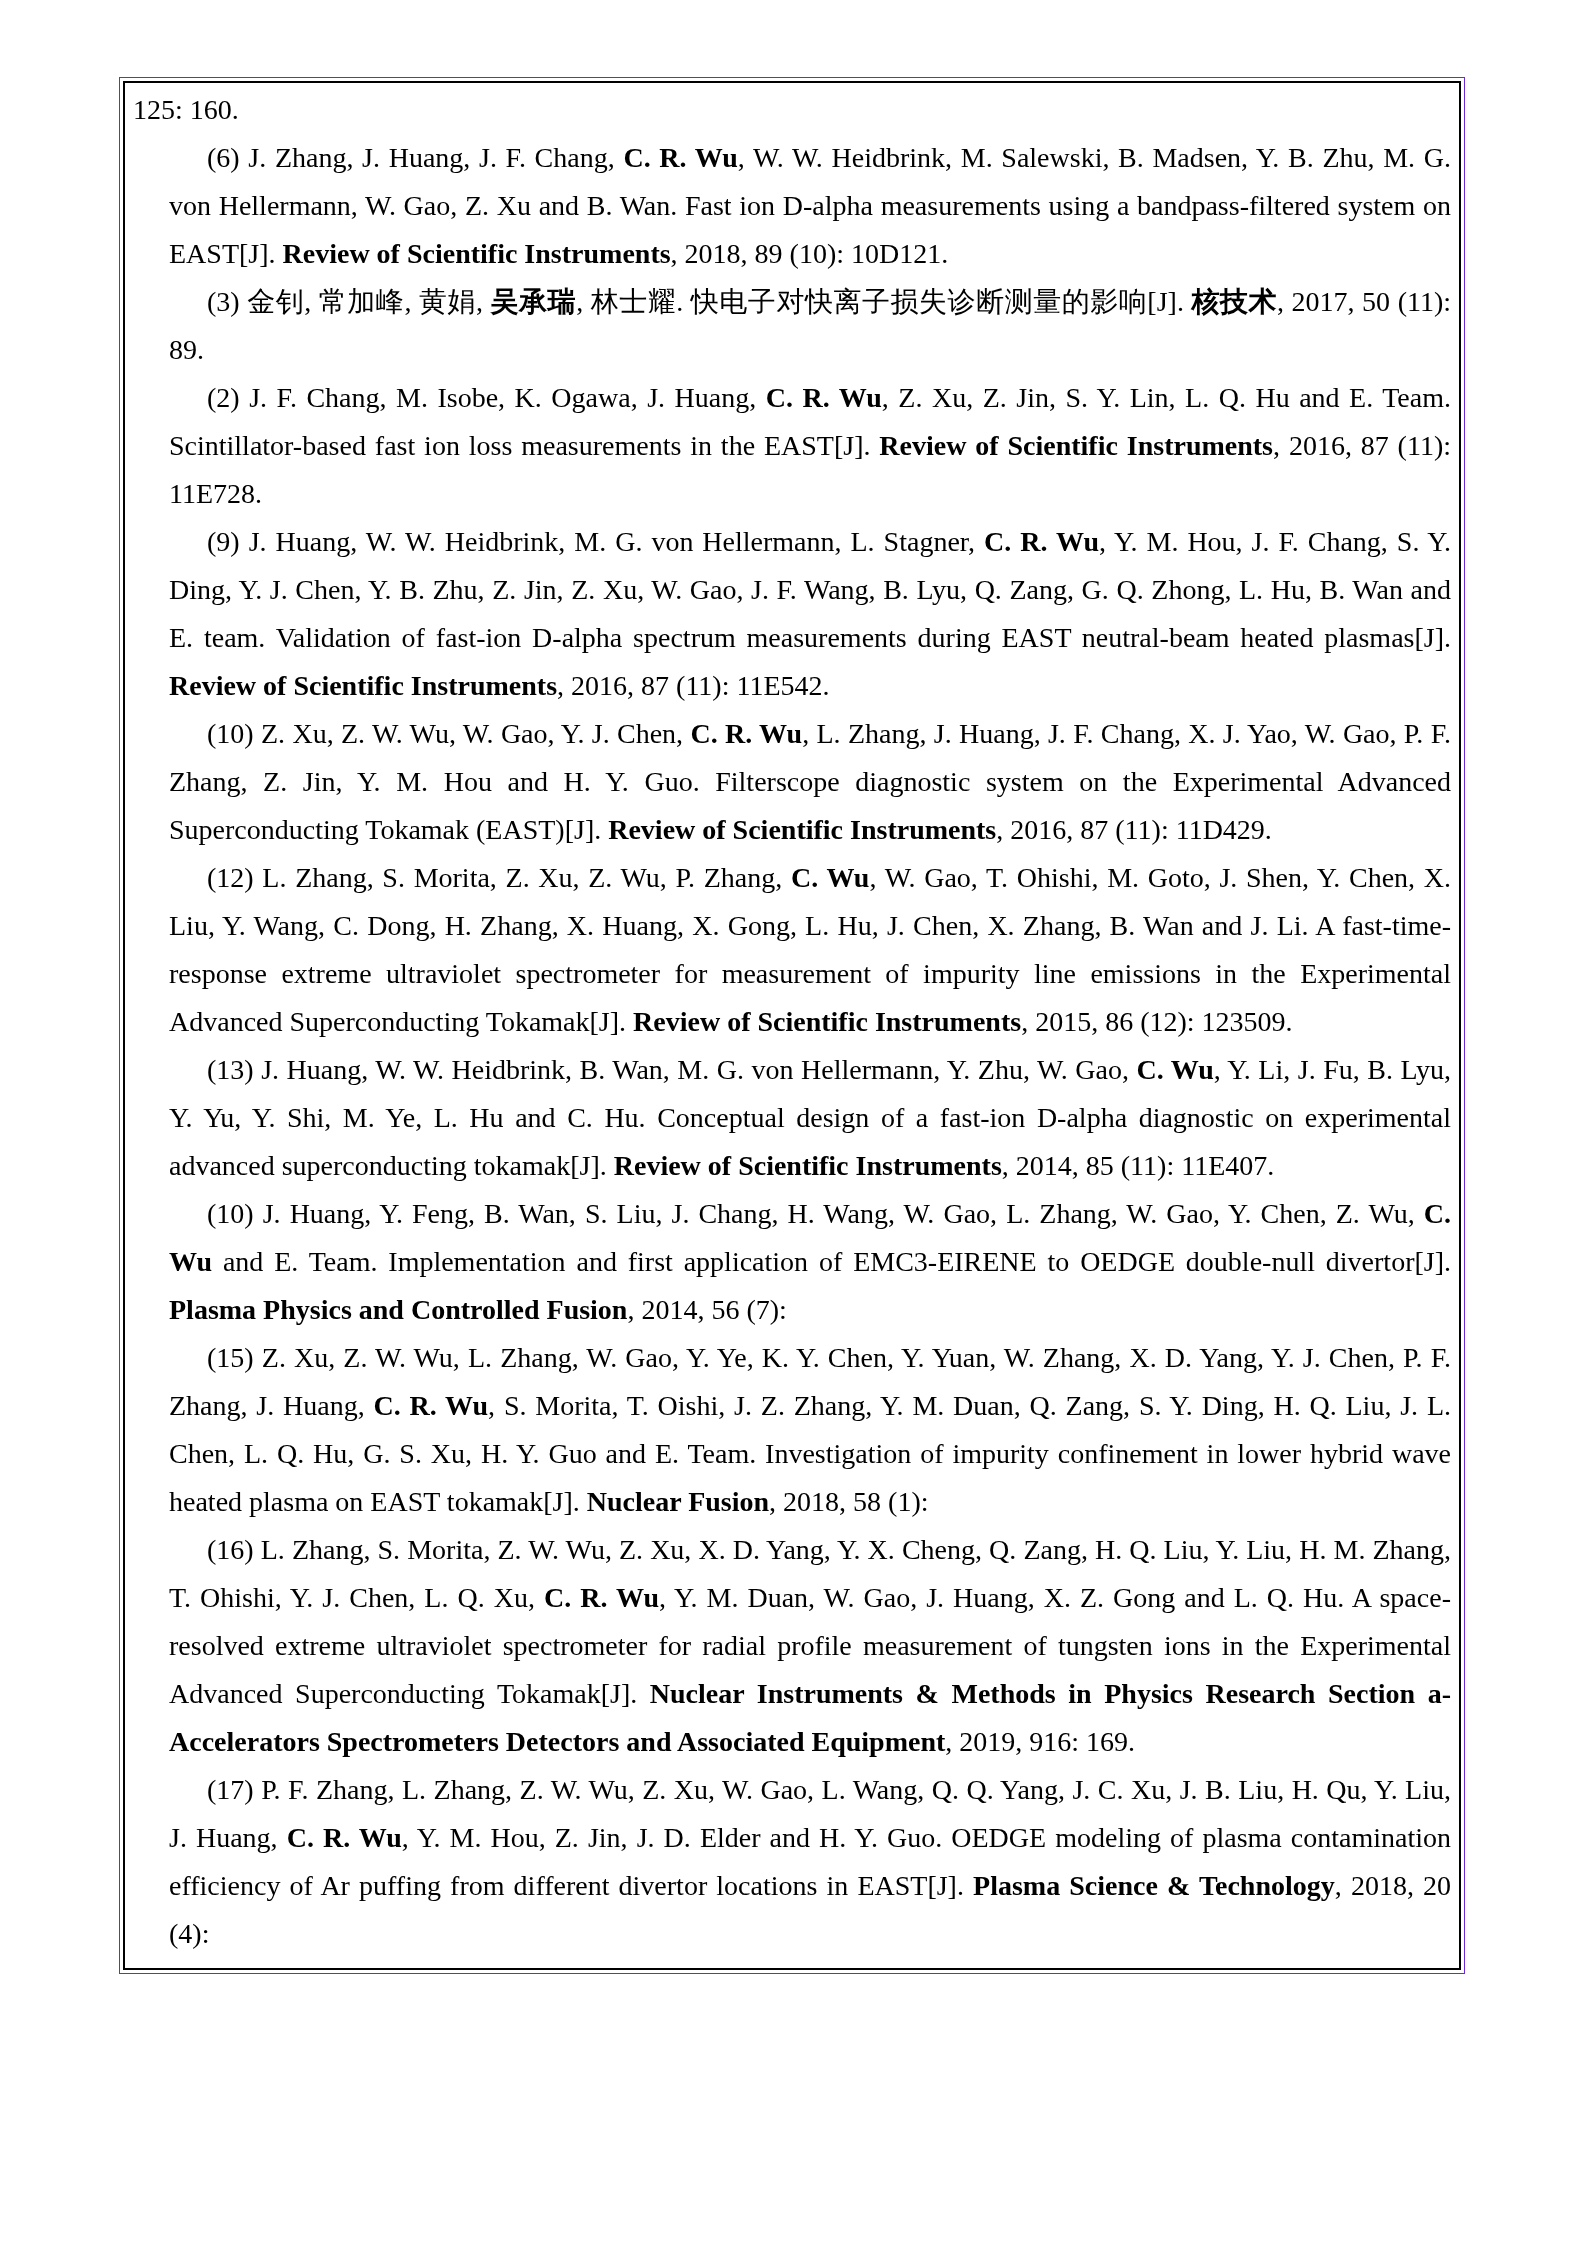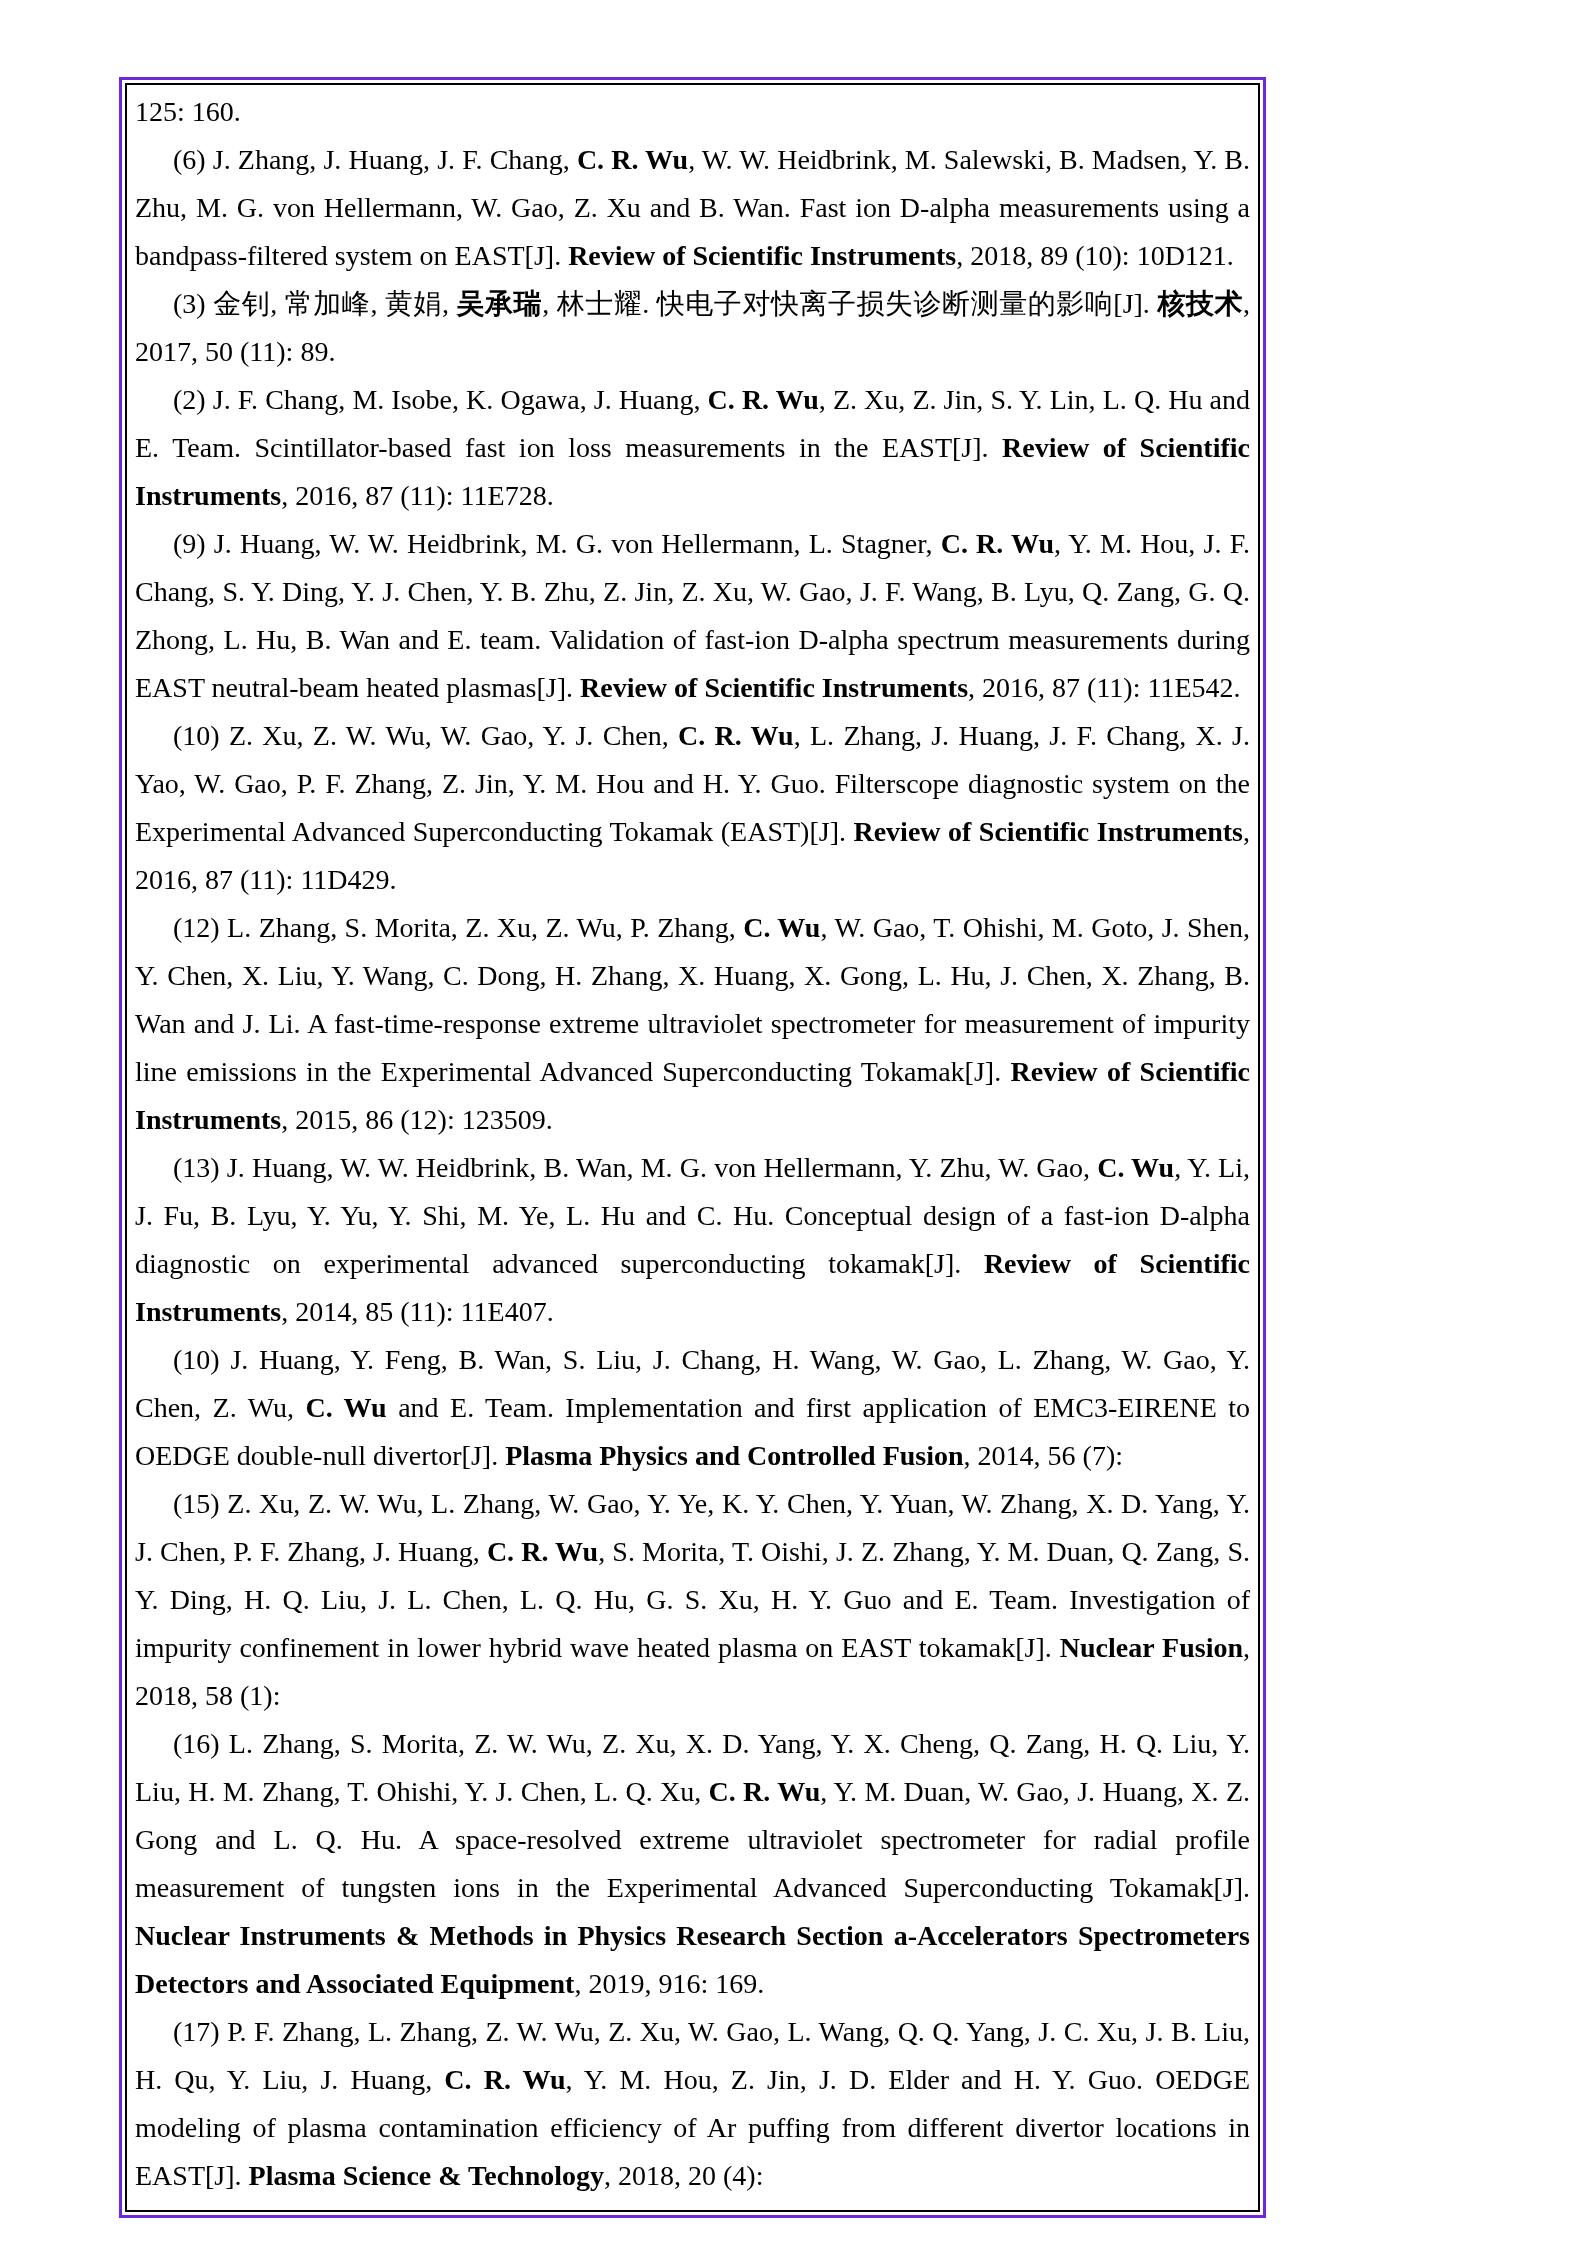--- a/index.html
+++ b/index.html
@@ -11,40 +11,41 @@
     width: 1587px;
     height: 2245px;
     position: relative;
     font-family: "Liberation Serif", "DejaVu Serif", serif;
     color: #000000;
   }
   .frame-outer {
     position: absolute;
     left: 119px;
     top: 77px;
-    width: 1147px;
+    width: 1346px;
     box-sizing: border-box;
-    border: 3px solid #6d28d9;
+    border: 1px solid #6d28d9;
   }
   .frame-inner {
     border: 2px solid #000000;
     margin: 3px;
   }
   .content {
     padding: 3px 8px 10px 8px;
     font-size: 28px;
     line-height: 48px;
     text-align: justify;
   }
   .content p {
     margin: 0;
     padding: 0;
   }
   .content p.indent {
     text-indent: 38px;
+    margin-left: 36px;
   }
   .content .b {
     font-weight: bold;
   }
 </style>
 </head>
 <body>
 
 <div class="frame-outer">
   <div class="frame-inner">

